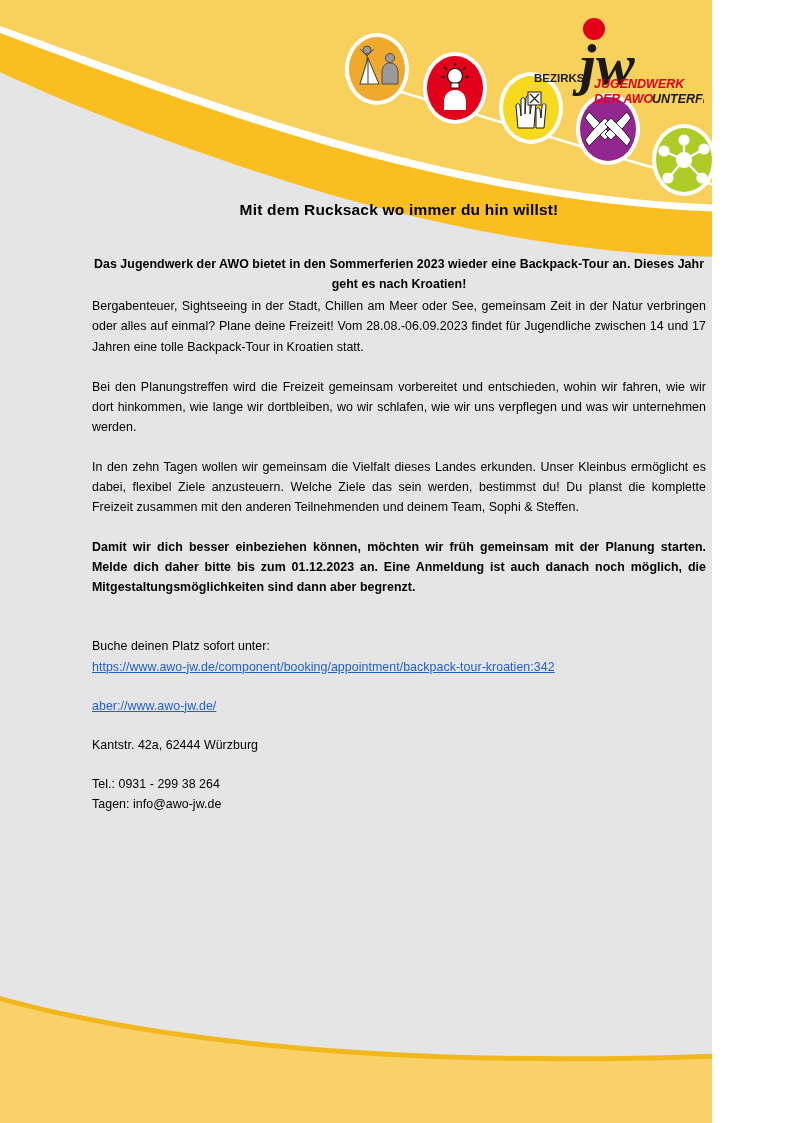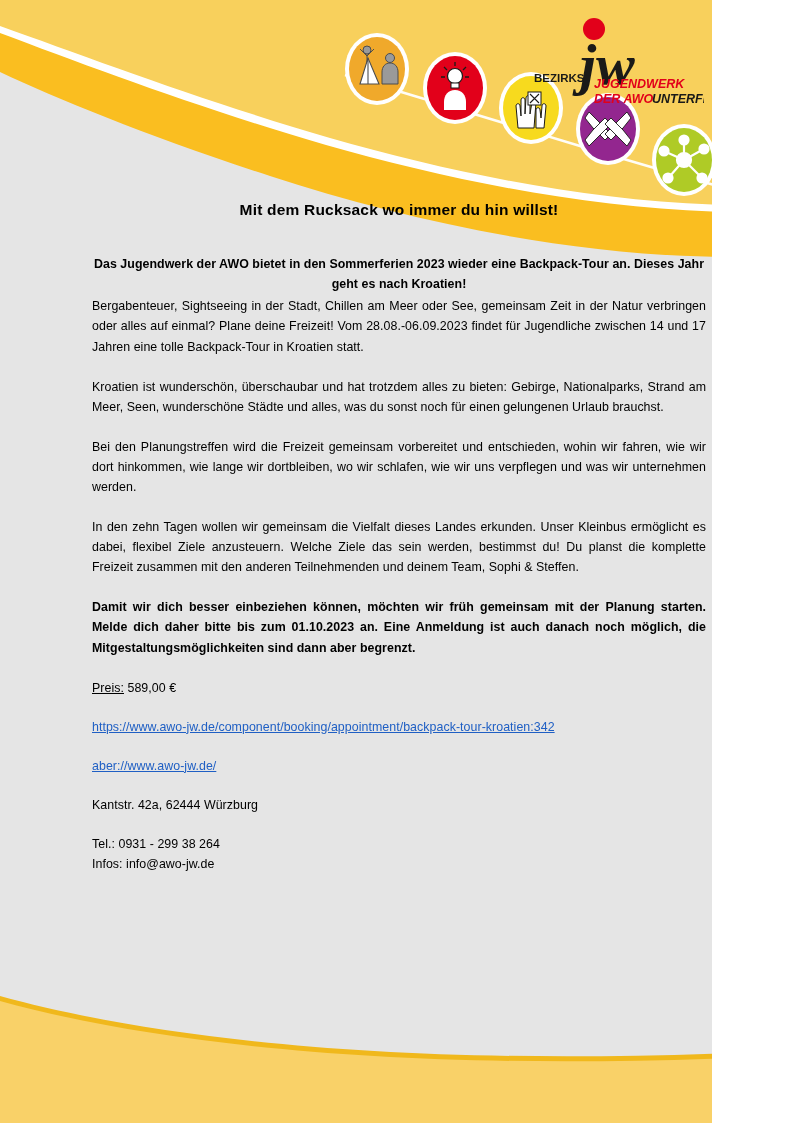--- a/index.html
+++ b/index.html
@@ -222,48 +222,46 @@
   </svg>
 
   <div class="content">
 
     <h1 class="doc-title">Mit dem Rucksack wo immer du hin willst!</h1>
 
     <p class="para bold tight">Das Jugendwerk der AWO bietet in den Sommerferien 2023 wieder eine Backpack-Tour an. Dieses Jahr geht es nach Kroatien!</p>
 
     <p class="para">Bergabenteuer, Sightseeing in der Stadt, Chillen am Meer oder See, gemeinsam Zeit in der Natur verbringen oder alles auf einmal? Plane deine Freizeit! Vom 28.08.-06.09.2023 findet für Jugendliche zwischen 14 und 17 Jahren eine tolle Backpack-Tour in Kroatien statt.</p>
 
-    <p class="para">Kroatien ist wunderschön, überschaubar und hat trotzdem alles zu bieten: Gebirge, Nationalparks, Strand am Meer, Seen, wunderschöne Städte und alles, was du sonst noch für einen gelungenen Urlaub brauchst.</p>
 
     <p class="para">Bei den Planungstreffen wird die Freizeit gemeinsam vorbereitet und entschieden, wohin wir fahren, wie wir dort hinkommen, wie lange wir dortbleiben, wo wir schlafen, wie wir uns verpflegen und was wir unternehmen werden.</p>
 
     <p class="para">In den zehn Tagen wollen wir gemeinsam die Vielfalt dieses Landes erkunden. Unser Kleinbus ermöglicht es dabei, flexibel Ziele anzusteuern. Welche Ziele das sein werden, bestimmst du! Du planst die komplette Freizeit zusammen mit den anderen Teilnehmenden und deinem Team, Sophi &amp; Steffen.</p>
 
-    <p class="para bold">Damit wir dich besser einbeziehen können, möchten wir früh gemeinsam mit der Planung starten. Melde dich daher bitte bis zum 01.10.2023 an. Eine Anmeldung ist auch danach noch möglich, die Mitgestaltungsmöglichkeiten sind dann aber begrenzt.</p>
-
-
-    <p class="para nogap"><span class="u">Preis:</span>
-      <span>589,00 €</span></p>
-
-    <div class="spacer-md"></div>
-
+    <p class="para bold">Damit wir dich besser einbeziehen können, möchten wir früh gemeinsam mit der Planung starten. Melde dich daher bitte bis zum 01.12.2023 an. Eine Anmeldung ist auch danach noch möglich, die Mitgestaltungsmöglichkeiten sind dann aber begrenzt.</p>
+
+
+
+    <div class="spacer-md"></div>
+
+    <p class="para nogap">Buche deinen Platz sofort unter:</p>
     <p class="para nogap"><a class="link" href="#">https://www.awo-jw.de/component/booking/appointment/backpack-tour-kroatien:342</a></p>
 
     <div class="spacer-md"></div>
 
     <p class="para nogap"><a class="link" href="#">aber://www.awo-jw.de/</a></p>
 
     <div class="spacer-md"></div>
 
     <p class="para nogap">Kantstr. 42a, 62444 Würzburg</p>
 
     <div class="spacer-md"></div>
 
     <p class="para nogap">Tel.: 0931 - 299 38 264</p>
-    <p class="para nogap">Infos: info@awo-jw.de</p>
+    <p class="para nogap">Tagen: info@awo-jw.de</p>
   </div>
 
   <svg class="footer-art" viewBox="0 0 794 135" width="794" height="135" preserveAspectRatio="none">
     <path d="M0,8 C160,52 420,82 794,62 L794,135 L0,135 Z" fill="#F0B81C"></path>
     <path d="M0,13 C160,57 420,87 794,67 L794,135 L0,135 Z" fill="#F9D168"></path>
   </svg>
 
 </div>
 
 </body></html>

